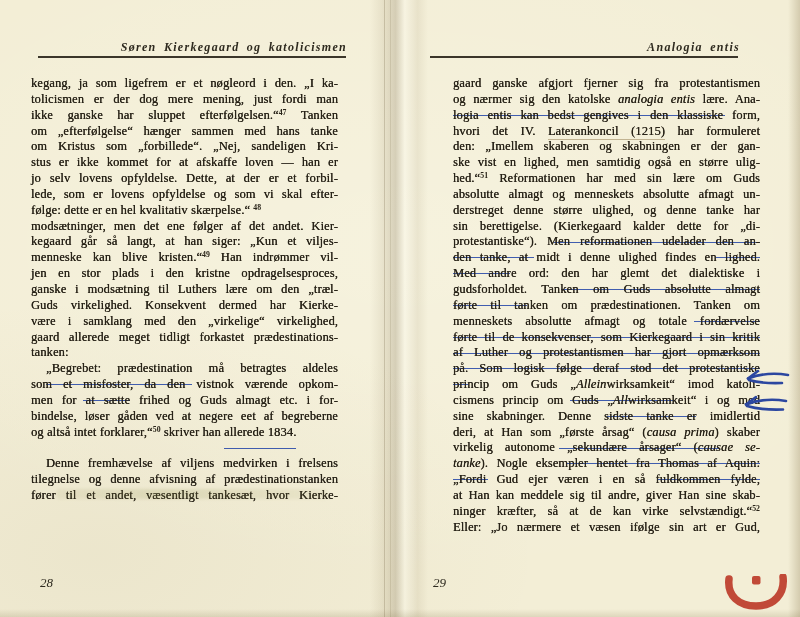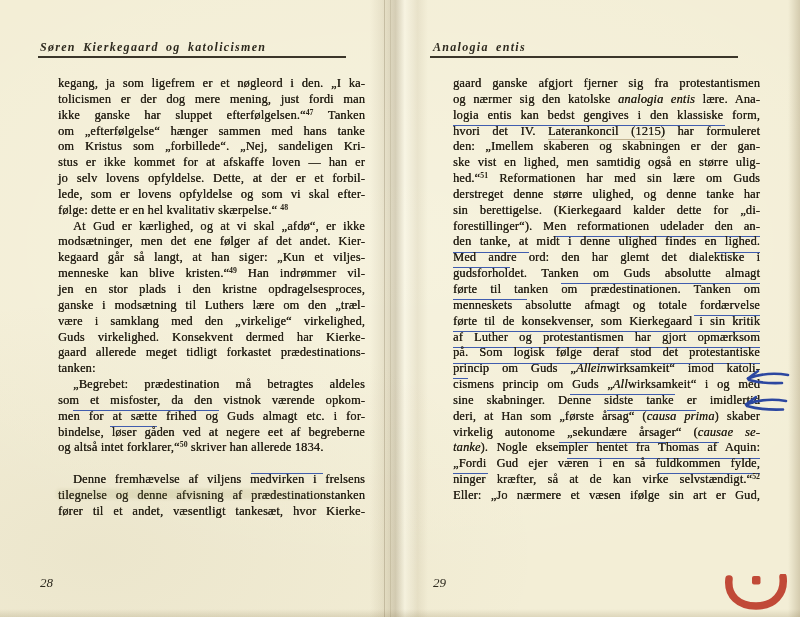--- a/index.html
+++ b/index.html
@@ -21,36 +21,36 @@
       rgba(255,255,248,.28) 60%,
       rgba(115,95,55,.09) 82%,
       rgba(0,0,0,0) 100%);
   }
   .crease{position:absolute;top:0;height:617px;width:1px;background:rgba(90,72,40,.22);}
   .edge-right{position:absolute;right:0;top:0;width:12px;height:617px;
     background:linear-gradient(90deg,rgba(0,0,0,0),rgba(118,98,55,.25));}
   .edge-bottom{position:absolute;left:0;bottom:0;width:800px;height:8px;
     background:linear-gradient(rgba(0,0,0,0),rgba(110,92,50,.16));}
   .running-header{
-    position:absolute;top:40px;width:307px;text-align:left;
+    position:absolute;top:40px;width:307px;text-align:right;
     font-style:italic;font-weight:bold;font-size:12px;letter-spacing:1.3px;word-spacing:3px;
     color:#2e2a1f;
   }
   .header-rule{position:absolute;top:56px;height:1.8px;background:#3b362a;}
   .textblock{position:absolute;top:76px;width:307px;}
   .line{
     height:15.85px;line-height:15.85px;font-size:12.4px;letter-spacing:.15px;
     text-align:justify;text-align-last:justify;white-space:nowrap;
     text-shadow:.25px 0 0 currentColor;
   }
   .line.last{text-align-last:left;}
   .line.indent{padding-left:15px;}
   .line.blank{visibility:hidden;}
   .i{font-style:italic;}
-  .u{border-bottom:1.9px solid rgba(44,77,170,.9);padding-bottom:19px;}
+  .u{border-bottom:1.9px solid rgba(44,77,170,.9);padding-bottom:9px;}
   .u2{border-bottom:1.4px solid rgba(152,130,86,.55);padding-bottom:1px;}
   .sup{font-size:7.8px;letter-spacing:0;position:relative;top:-4px;text-shadow:none;font-weight:bold;}
   .page-number{
     position:absolute;top:575px;width:307px;text-align:left;
     font-style:italic;font-size:13px;color:#2e2a1f;
   }
   .smudge{
     position:absolute;left:56px;top:489px;width:272px;height:10px;
     background:linear-gradient(90deg,rgba(150,150,80,.10),rgba(145,148,78,.20) 40%,rgba(150,150,80,.08));
     filter:blur(1.6px);border-radius:4px;
@@ -62,38 +62,37 @@
 <body>
 
 <div id="canvas">
 
   <div class="gutter"></div>
   <div class="crease" style="left:384px;"></div>
   <div class="crease" style="left:390px;opacity:.6;"></div>
 
   <div class="running-header" style="left:40px;">Søren Kierkegaard og katolicismen</div>
   <div class="header-rule" style="left:38px;width:308px;"></div>
-  <div class="textblock" style="left:58px;">
+  <div class="textblock" style="left:31px;">
       <div class="line"><span>kegang, ja som ligefrem er et nøgleord i den. „I ka-</span></div>
       <div class="line"><span>tolicismen er der dog mere mening, just fordi man</span></div>
       <div class="line"><span>ikke ganske har sluppet efterfølgelsen.“</span><span class="sup">47</span><span> Tanken</span></div>
       <div class="line"><span>om „efterfølgelse“ hænger sammen med hans tanke</span></div>
       <div class="line"><span>om Kristus som „forbillede“. „Nej, sandeligen Kri-</span></div>
       <div class="line"><span>stus er ikke kommet for at afskaffe loven — han er</span></div>
       <div class="line"><span>jo selv lovens opfyldelse. Dette, at der er et forbil-</span></div>
       <div class="line"><span>lede, som er lovens opfyldelse og som vi skal efter-</span></div>
       <div class="line last"><span>følge: dette er en hel kvalitativ skærpelse.“ </span><span class="sup">48</span></div>
-      <div class="line indent"><span>At Gud er kærlighed, og at vi skal „afdø“, er ikke</span></div>
       <div class="line"><span>modsætninger, men det ene følger af det andet. Kier-</span></div>
       <div class="line"><span>kegaard går så langt, at han siger: „Kun et viljes-</span></div>
       <div class="line"><span>menneske kan blive kristen.“</span><span class="sup">49</span><span> Han indrømmer vil-</span></div>
       <div class="line"><span>jen en stor plads i den kristne opdragelsesproces,</span></div>
       <div class="line"><span>ganske i modsætning til Luthers lære om den „træl-</span></div>
+      <div class="line"><span>Guds virkelighed. Konsekvent dermed har Kierke-</span></div>
       <div class="line"><span>være i samklang med den „virkelige“ virkelighed,</span></div>
-      <div class="line"><span>Guds virkelighed. Konsekvent dermed har Kierke-</span></div>
       <div class="line"><span>gaard allerede meget tidligt forkastet prædestinations-</span></div>
       <div class="line last"><span>tanken:</span></div>
       <div class="line indent"><span class="u">„Begrebet: prædestination</span><span> må betragtes aldeles</span></div>
       <div class="line"><span>som et </span><span class="u">misfoster</span><span>, da den vistnok værende opkom-</span></div>
       <div class="line"><span>men for at sætte frihed og Guds almagt etc. i for-</span></div>
       <div class="line"><span>bindelse, løser gåden ved at negere eet af begreberne</span></div>
       <div class="line last"><span>og altså intet forklarer,“</span><span class="sup">50</span><span> skriver han </span><span class="u">allerede 1834.</span></div>
       <div class="line blank">&nbsp;</div>
       <div class="line indent"><span>Denne fremhævelse af viljens medvirken i frelsens</span></div>
       <div class="line"><span>tilegnelse og denne afvisning af prædestinationstanken</span></div>
@@ -105,38 +104,40 @@
   <div class="running-header" style="left:433px;">Analogia entis</div>
   <div class="header-rule" style="left:430px;width:308px;"></div>
   <div class="textblock" style="left:453px;">
       <div class="line"><span>gaard ganske afgjort fjerner sig fra protestantismen</span></div>
       <div class="line"><span class="u">og nærmer sig den katolske </span><span class="i u">analogia entis</span><span class="u"> lære</span><span>. Ana-</span></div>
       <div class="line"><span>logia entis kan bedst gengives i den klassiske form,</span></div>
       <div class="line"><span>hvori det IV. </span><span class="u2">Laterankoncil (1215)</span><span> har formuleret</span></div>
       <div class="line"><span>den: „Imellem skaberen og skabningen er der gan-</span></div>
       <div class="line"><span>ske vist en lighed, men samtidig også en større ulig-</span></div>
       <div class="line"><span>hed.“</span><span class="sup">51</span><span> Reformationen har med sin lære om Guds</span></div>
+      <div class="line"><span>absolutte almagt og menneskets absolutte afmagt un-</span></div>
       <div class="line"><span>derstreget denne større ulighed, og denne tanke har</span></div>
       <div class="line"><span>sin berettigelse. </span><span class="u">(Kierkegaard kalder dette for „di-</span></div>
-      <div class="line"><span class="u">forestillinger“)</span><span>. Men reformationen udelader </span><span class="u">den an-</span></div>
+      <div class="line"><span class="u">protestantiske“)</span><span>. Men reformationen udelader </span><span class="u">den an-</span></div>
       <div class="line"><span class="u">den tanke,</span><span> at midt i denne ulighed findes en lighed.</span></div>
       <div class="line"><span>Med andre ord: </span><span class="u">den har glemt det dialektiske i</span></div>
       <div class="line"><span class="u">gudsforholdet.</span><span> Tanken om Guds absolutte almagt</span></div>
       <div class="line"><span>førte til tanken om prædestinationen. </span><span class="u">Tanken om</span></div>
       <div class="line"><span class="u">menneskets absolutte afmagt og totale fordærvelse</span></div>
       <div class="line"><span class="u">førte til de konsekvenser, som Kierkegaard i sin kritik</span></div>
       <div class="line"><span class="u">af Luther og protestantismen har gjort opmærksom</span></div>
       <div class="line"><span class="u">på.</span><span> Som logisk følge deraf stod det protestantiske</span></div>
       <div class="line"><span>princip om Guds </span><span class="u">„</span><span class="i u">Allein</span><span class="u">wirksamkeit“</span><span> imod katoli-</span></div>
       <div class="line"><span>cismens princip om Guds </span><span class="u">„</span><span class="i u">All</span><span class="u">wirksamkeit“</span><span> i og med</span></div>
       <div class="line"><span>sine skabninger. Denne sidste tanke er imidlertid</span></div>
       <div class="line"><span>deri, at Han som </span><span class="u">„første årsag“ (</span><span class="i u">causa prima</span><span class="u">)</span><span> skaber</span></div>
       <div class="line"><span>virkelig autonome </span><span class="u">„sekundære årsager“ (</span><span class="i u">causae se-</span></div>
       <div class="line"><span class="i u">tanke</span><span class="u">).</span><span> Nogle eksempler hentet fra </span><span class="u">Thomas af Aquin:</span></div>
       <div class="line"><span>„Fordi Gud ejer væren i en så fuldkommen fylde,</span></div>
+      <div class="line"><span>at Han kan meddele sig til andre, giver Han sine skab-</span></div>
       <div class="line"><span>ninger kræfter, så at de kan virke selvstændigt.“</span><span class="sup">52</span></div>
       <div class="line"><span>Eller: „Jo nærmere et væsen ifølge sin art er Gud,</span></div>
     </div>
   <div class="page-number" style="left:433px;">29</div>
 
   <div class="margin-arrows">
     <svg width="52" height="58" viewBox="0 0 52 58">
       <g fill="none" stroke="#2c47a0" stroke-width="2.6" stroke-linecap="round">
         <path d="M46 9 C32 6.5, 18 8, 6 12.5"></path>
         <path d="M6 12.5 L16 5"></path>

